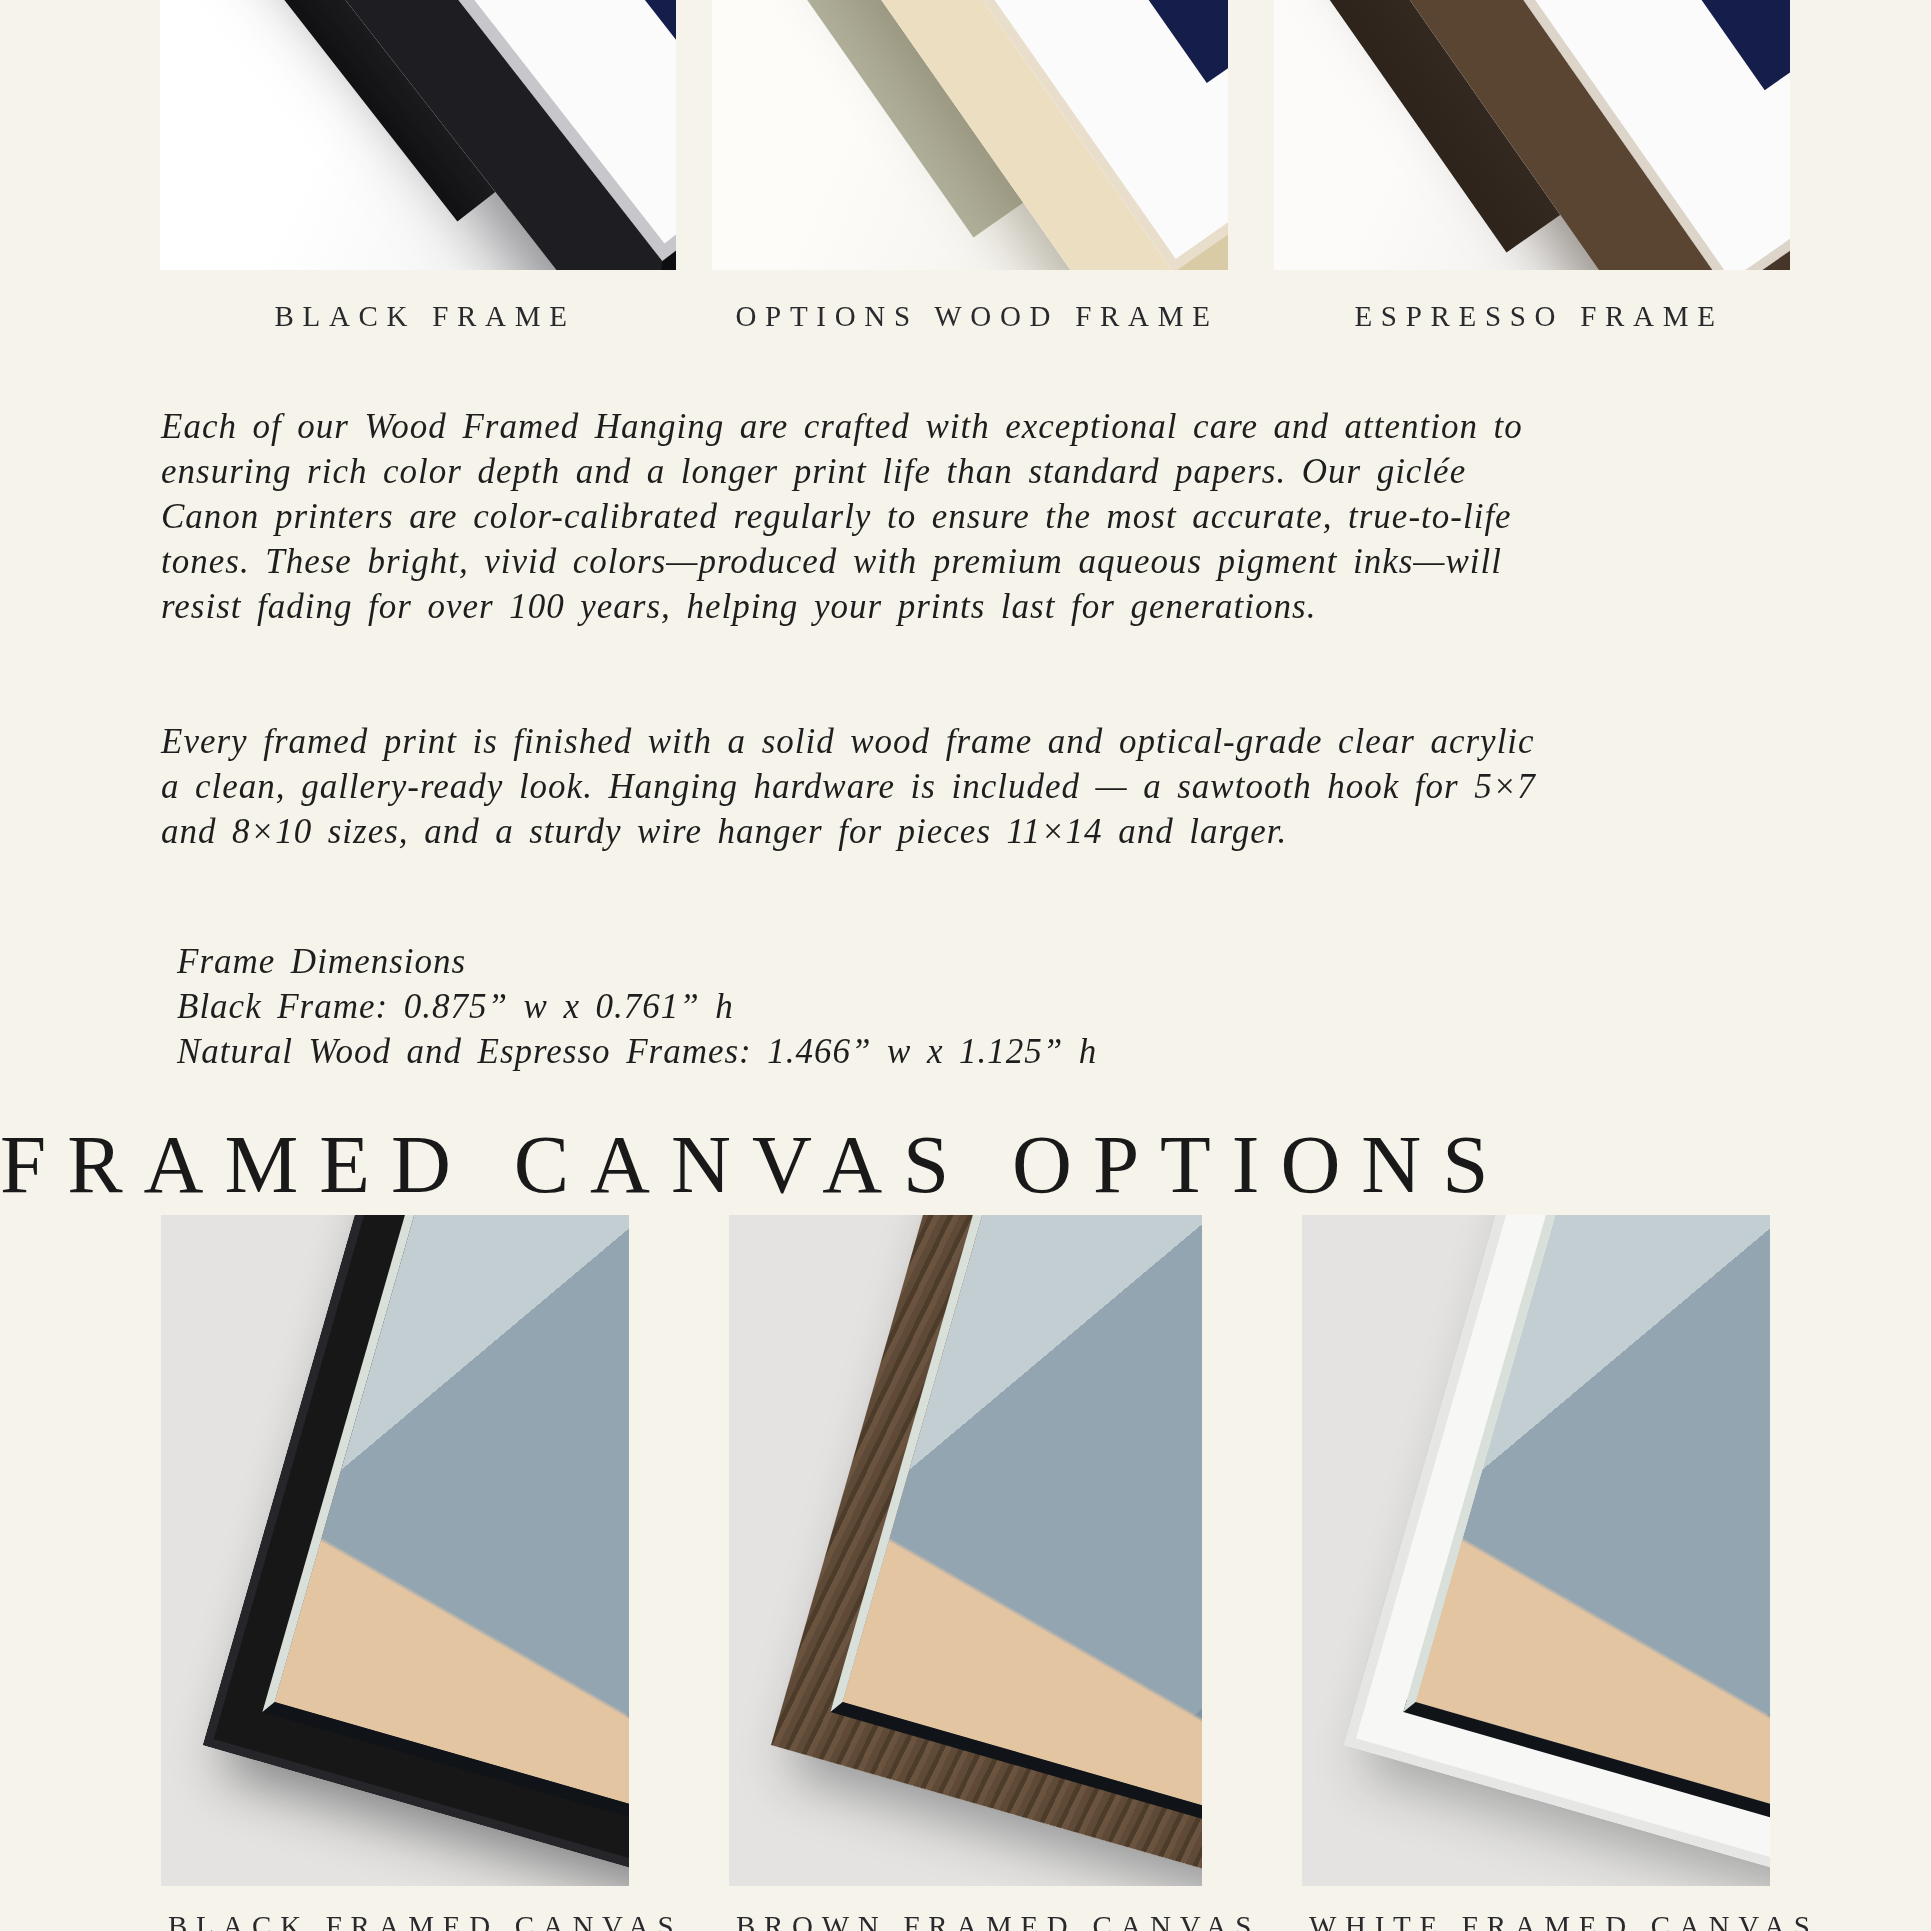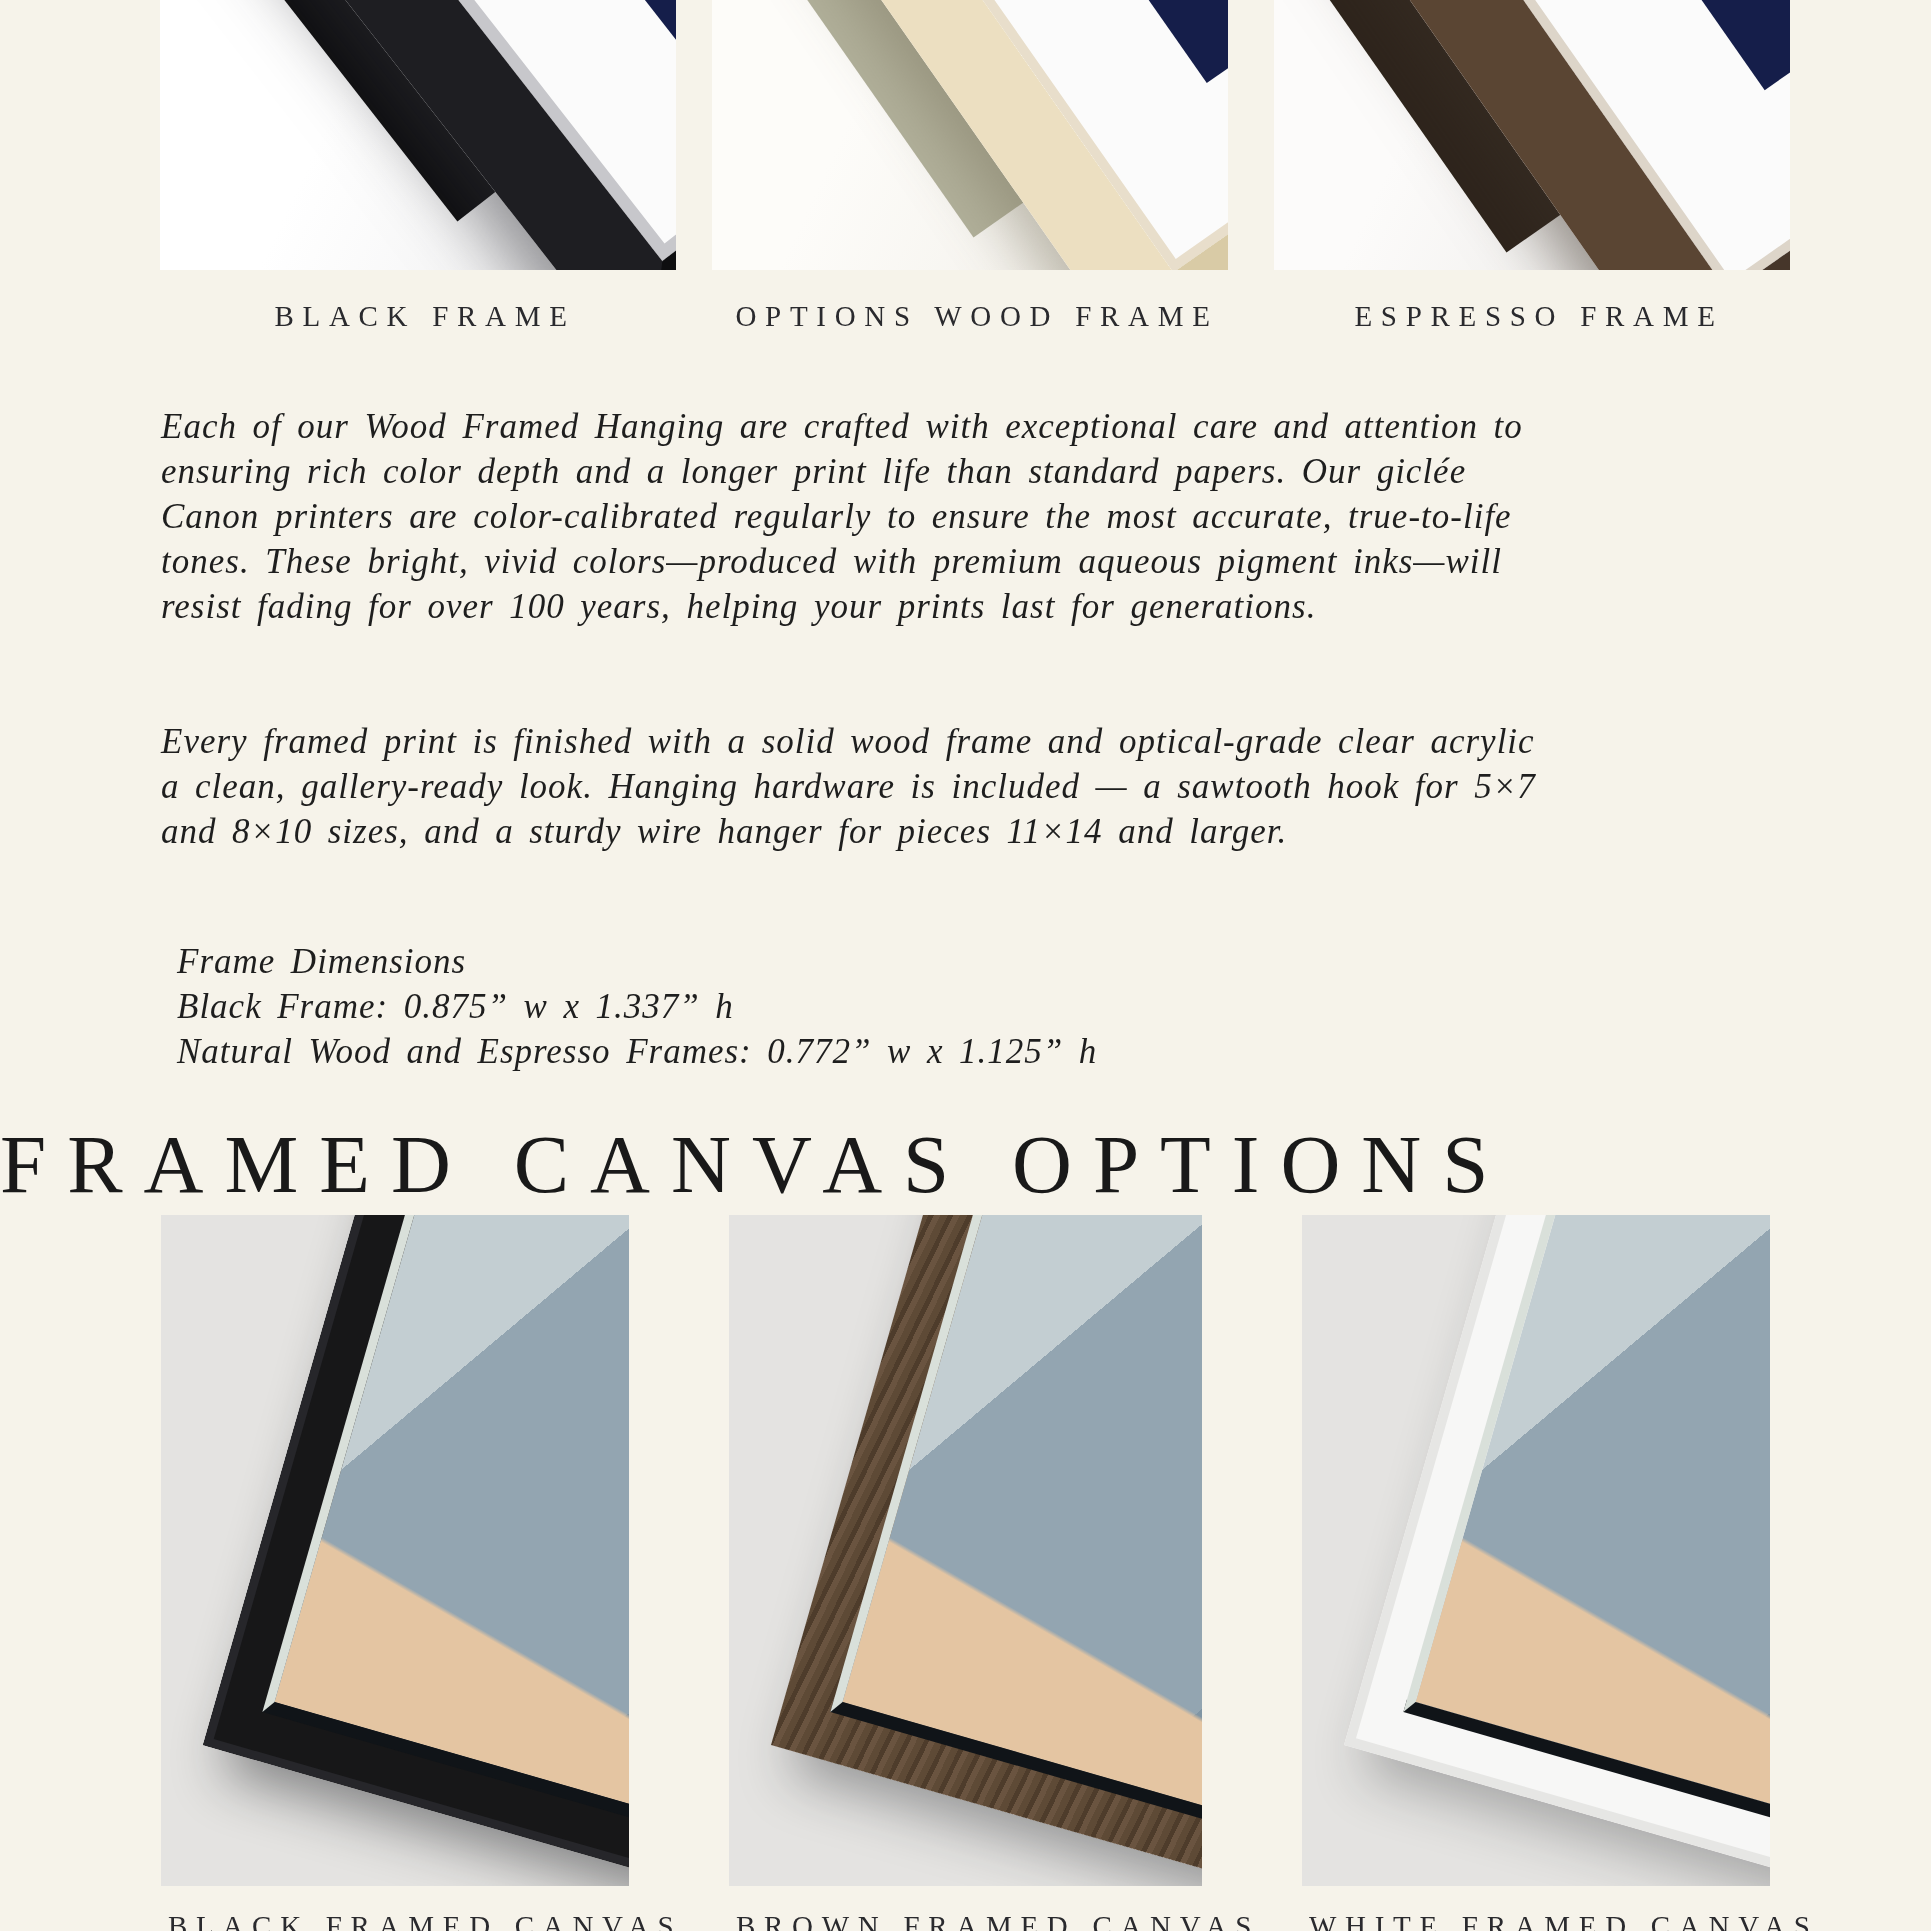--- a/index.html
+++ b/index.html
@@ -108,22 +108,22 @@
   </div>
 
   <div class="copy" id="para2">
     <div>Every framed print is finished with a solid wood frame and optical-grade clear acrylic</div>
     <div>a clean, gallery-ready look. Hanging hardware is included — a sawtooth hook for 5×7</div>
     <div>and 8×10 sizes, and a sturdy wire hanger for pieces 11×14 and larger.</div>
   </div>
 
   <div class="copy" id="dims">
     <div>Frame Dimensions</div>
-    <div>Black Frame:  0.875” w x 1.337” h</div>
-    <div>Natural Wood and Espresso Frames: 0.772” w x 1.125” h</div>
+    <div>Black Frame:  0.875” w x 0.761” h</div>
+    <div>Natural Wood and Espresso Frames: 1.466” w x 1.125” h</div>
   </div>
 
   <div id="canvas-heading">FRAMED CANVAS OPTIONS</div>
 
   <div class="cphoto" id="cp1">
     <div class="cframe">
       <div class="ccanvas"></div>
     </div>
   </div>
   <div class="cphoto" id="cp2">

